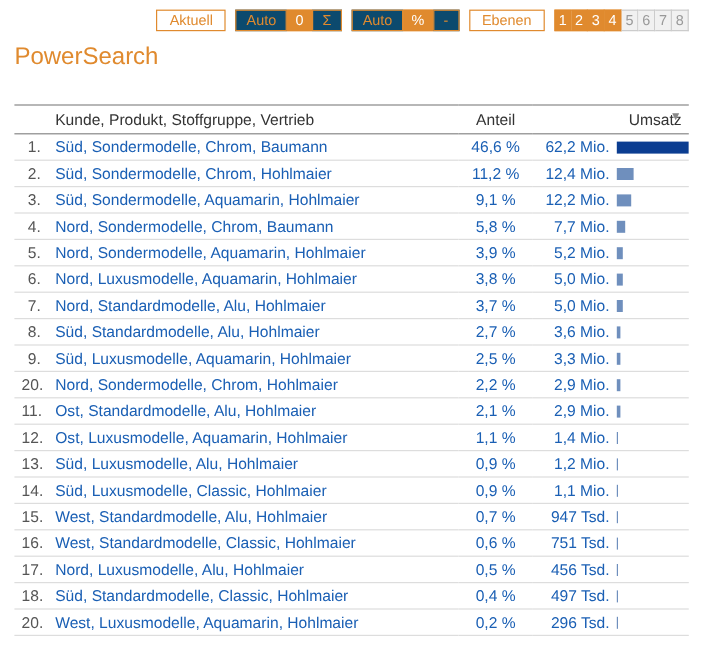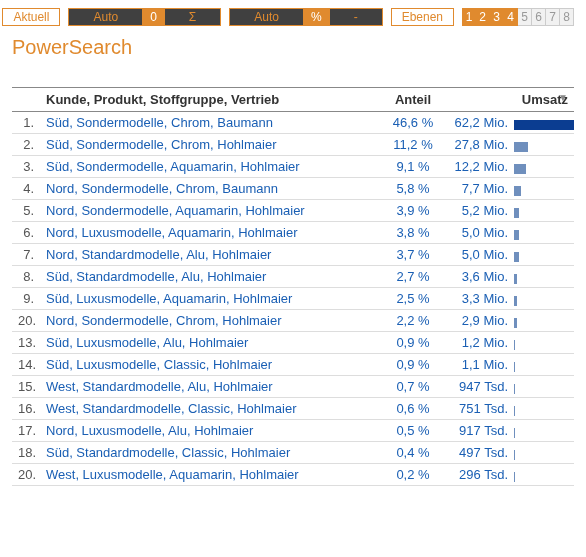--- a/index.html
+++ b/index.html
@@ -24,22 +24,22 @@
     color: #e08a2e;
     background: #fff;
     padding: 1px 10px;
     font-size: 12px;
     cursor: pointer;
   }
   .btn-group { display: flex; }
   .btn-group .seg-outline {
     border: 1px solid #e08a2e;
     color: #e08a2e;
-    background: #404040;
-    padding: 1px 24px;
+    background: #0c4a6e;
+    padding: 1px 8px;
     font-size: 12px;
     cursor: pointer;
   }
   .btn-group .seg-fill {
     border: 1px solid #e08a2e;
     background: #e08a2e;
     color: #fff;
     padding: 1px 6px;
     font-size: 12px;
     cursor: pointer;
@@ -70,21 +70,21 @@
   }
   table.grid {
     border-collapse: collapse;
     width: 100%;
     table-layout: fixed;
   }
   table.grid th {
     border-top: 1px solid #888;
     border-bottom: 1px solid #888;
     text-align: left;
-    font-weight: 700;
+    font-weight: 400;
     color: #333;
     padding: 4px 6px;
     font-size: 13px;
     white-space: nowrap;
   }
   table.grid th.rank { width: 28px; }
   table.grid th.anteil { width: 62px; text-align: center; }
   table.grid th.umsatz { width: 130px; text-align: right; position:relative;margin-top:28px;}
   .sort-ind { position:absolute; right:6px; color:#888; font-size:10px;}
   table.grid td {
@@ -92,21 +92,21 @@
     padding: 3px 6px;
     font-size: 13px;
     vertical-align: middle;
     white-space: nowrap;
     overflow: hidden;
   }
   td.rank { color: #555; text-align: right; padding-right:10px;}
   td.desc { color: #1a5fb4; cursor: pointer; margin-left: 36px; }
   td.anteil { color: #1a5fb4; text-align: center; cursor:pointer;}
   td.umsatz { color: #1a5fb4; cursor:pointer; }
-  .umsatz-cell { display:flex; align-items:flex-end; gap:6px; }
+  .umsatz-cell { display:flex; align-items:center; gap:6px; }
   .umsatz-val { min-width:58px; text-align:right; }
   .bar-wrap { flex:1; height:10px; position:relative; }
   .bar { height:10px; background:#0b3d91; }
   .bar.small { background:#6f8fbd; }
 </style>
 </head>
 <body>
 
 <div class="toolbar">
   <button class="btn-outline">Aktuell</button>
@@ -160,21 +160,21 @@
             </div>
           </div>
         </td>
       </tr>
       <tr>
         <td class="rank">2.</td>
         <td class="desc">Süd, Sondermodelle, Chrom, Hohlmaier</td>
         <td class="anteil">11,2 %</td>
         <td class="umsatz">
           <div class="umsatz-cell">
-            <span class="umsatz-val">27,8 Mio.</span>
+            <span class="umsatz-val">12,4 Mio.</span>
             <div class="bar-wrap">
               <div class="bar small" style="width:14.469453376205786px"></div>
             </div>
           </div>
         </td>
       </tr>
       <tr>
         <td class="rank">3.</td>
         <td class="desc">Süd, Sondermodelle, Aquamarin, Hohlmaier</td>
         <td class="anteil">9,1 %</td>
@@ -272,20 +272,46 @@
         <td class="umsatz">
           <div class="umsatz-cell">
             <span class="umsatz-val">2,9 Mio.</span>
             <div class="bar-wrap">
               <div class="bar small" style="width:2.797427652733119px"></div>
             </div>
           </div>
         </td>
       </tr>
       <tr>
+        <td class="rank">11.</td>
+        <td class="desc">Ost, Standardmodelle, Alu, Hohlmaier</td>
+        <td class="anteil">2,1 %</td>
+        <td class="umsatz">
+          <div class="umsatz-cell">
+            <span class="umsatz-val">2,9 Mio.</span>
+            <div class="bar-wrap">
+              <div class="bar small" style="width:2.797427652733119px"></div>
+            </div>
+          </div>
+        </td>
+      </tr>
+      <tr>
+        <td class="rank">12.</td>
+        <td class="desc">Ost, Luxusmodelle, Aquamarin, Hohlmaier</td>
+        <td class="anteil">1,1 %</td>
+        <td class="umsatz">
+          <div class="umsatz-cell">
+            <span class="umsatz-val">1,4 Mio.</span>
+            <div class="bar-wrap">
+              <div class="bar small" style="width:1.35048231511254px"></div>
+            </div>
+          </div>
+        </td>
+      </tr>
+      <tr>
         <td class="rank">13.</td>
         <td class="desc">Süd, Luxusmodelle, Alu, Hohlmaier</td>
         <td class="anteil">0,9 %</td>
         <td class="umsatz">
           <div class="umsatz-cell">
             <span class="umsatz-val">1,2 Mio.</span>
             <div class="bar-wrap">
               <div class="bar small" style="width:1.157556270096463px"></div>
             </div>
           </div>
@@ -329,21 +355,21 @@
             </div>
           </div>
         </td>
       </tr>
       <tr>
         <td class="rank">17.</td>
         <td class="desc">Nord, Luxusmodelle, Alu, Hohlmaier</td>
         <td class="anteil">0,5 %</td>
         <td class="umsatz">
           <div class="umsatz-cell">
-            <span class="umsatz-val">917 Tsd.</span>
+            <span class="umsatz-val">456 Tsd.</span>
             <div class="bar-wrap">
               <div class="bar small" style="width:0.6781350482315112px"></div>
             </div>
           </div>
         </td>
       </tr>
       <tr>
         <td class="rank">18.</td>
         <td class="desc">Süd, Standardmodelle, Classic, Hohlmaier</td>
         <td class="anteil">0,4 %</td>

